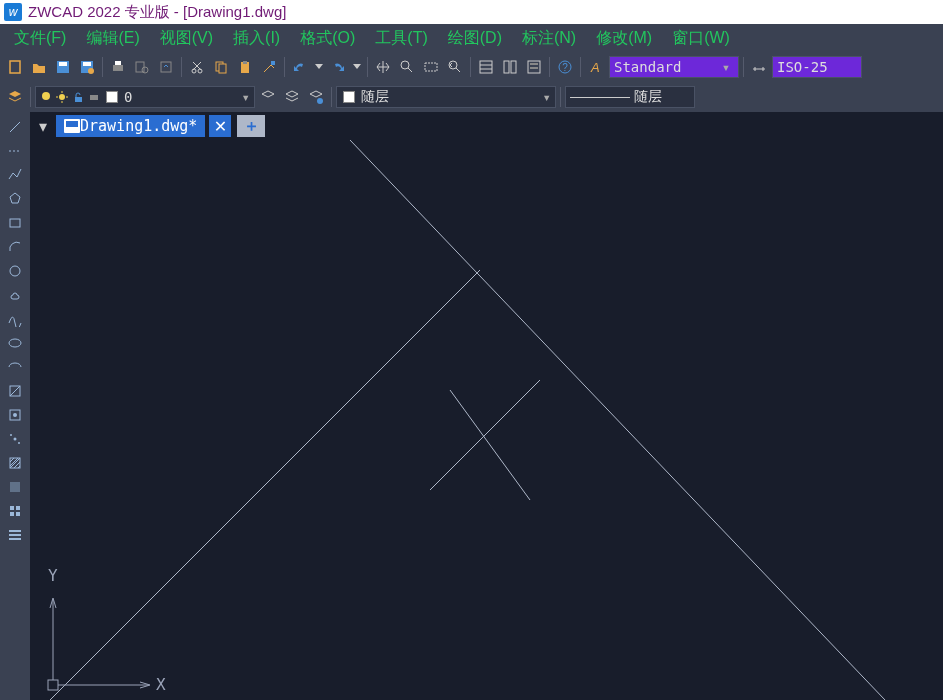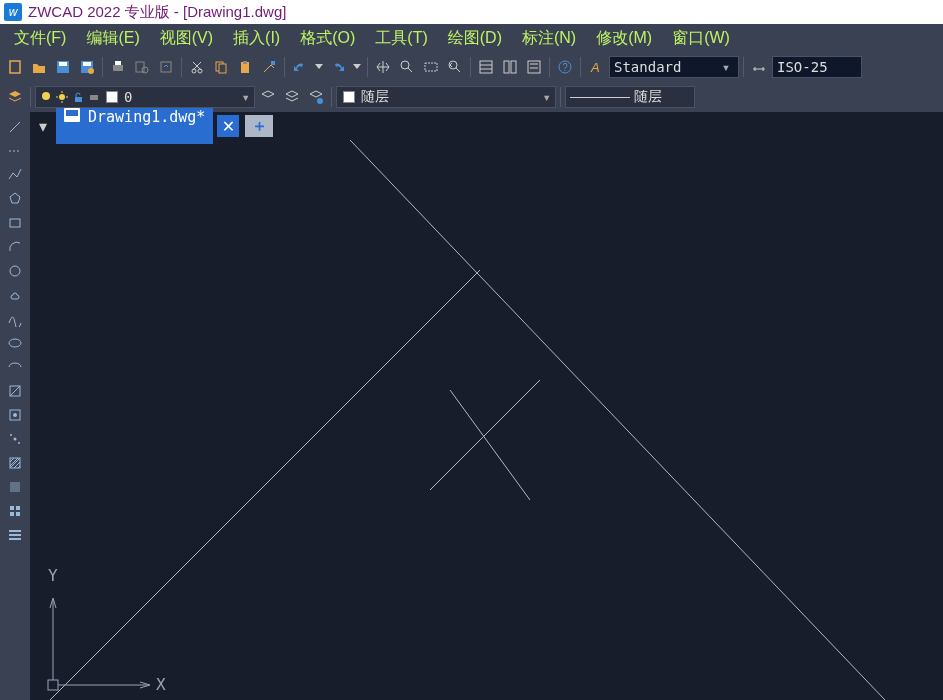--- a/index.html
+++ b/index.html
@@ -1,40 +1,40 @@
 <!DOCTYPE html>
 <html><head>
 <meta charset="utf-8">
 <style>
   * { margin: 0; padding: 0; box-sizing: border-box; }
   html, body { width: 943px; height: 700px; overflow: hidden; font-family: "Microsoft YaHei", Arial, sans-serif; background: #1a1f2e; }
   .titlebar { height: 24px; background: #ffffff; display: flex; align-items: center; padding: 0 4px; gap: 6px; }
   .app-logo { width: 18px; height: 18px; background: #1a7bd6; border-radius: 2px; display: flex; align-items: center; justify-content: center; color: white; font-size: 12px; font-style: italic; }
   .title-text { color: #701a75; font-size: 15px; }
   .menubar { height: 28px; background: #3a4152; display: flex; align-items: center; padding: 0 4px; }
-  .menu-item { color: #bef264; font-size: 16px; padding: 20px 10px; cursor: pointer; }
+  .menu-item { color: #22c55e; font-size: 16px; padding: 20px 10px; cursor: pointer; }
   .toolbar1 { height: 30px; background: #3a4152; display: flex; align-items: center; padding: 0 4px; gap: 2px; }
   .tbtn { width: 22px; height: 22px; display: flex; align-items: center; justify-content: center; cursor: pointer; border-radius: 2px; }
   .tsep { width: 1px; height: 20px; background: #555b6d; margin: 0 2px; }
-  .tdropdown { display: flex; align-items: center; gap: 2px; padding: 0 4px; height: 22px; background: #0f172a; color: #ddd; font-size: 14px; min-width: 100px; font-family: monospace; border: 1px solid #4a5265; cursor: pointer; }
+  .tdropdown { display: flex; align-items: center; gap: 2px; padding: 0 4px; height: 22px; background: #6d28d9; color: #ddd; font-size: 14px; min-width: 100px; font-family: monospace; border: 1px solid #4a5265; cursor: pointer; }
   .tdropdown-caret { width: 16px; text-align: center; color: #aaa; }
   .toolbar2 { height: 30px; background: #3a4152; display: flex; align-items: center; padding: 0 4px; gap: 2px; }
   .layer-color { width: 12px; height: 12px; background: #fff; border: 1px solid #888; margin: 0 2px; }
   .layer-dropdown { display: flex; align-items: center; gap: 4px; padding: 0 4px; height: 22px; background: #2a3040; color: #ddd; font-size: 14px; border: 1px solid #4a5265; cursor: pointer; font-family: "Microsoft YaHei", monospace; }
   .layer-dropdown.wide { flex: 0 0 220px; }
   .layer-dropdown.med { flex: 1; max-width: 220px; }
   .layer-dropdown .caret-fill { margin-left: auto; color: #aaa; }
   .line-sample { width: 60px; height: 1px; background: #ccc; display: inline-block; }
   .workspace { position: relative; display: flex; height: calc(700px - 24px - 28px - 30px - 30px); }
   .left-toolbar { width: 30px; background: #3a4152; display: flex; flex-direction: column; align-items: center; padding: 4px 0; gap: 2px; }
   .ltbtn { width: 22px; height: 22px; display: flex; align-items: center; justify-content: center; cursor: pointer; border-radius: 2px; color: #9cb8d9; }
   .canvas-wrap { flex: 1; position: relative; background: #181d2b; }
   .tabbar { height: 28px; display: flex; align-items: center; gap: 4px; padding: 0 4px; }
   .tabbar-chevron { width: 18px; height: 22px; display: flex; align-items: center; justify-content: center; color: #ccc; cursor: pointer; }
-  .doc-tab { height: 36px; background: #2a6dd1; color: #fff; display: flex; gap: 8px; padding: 0 8px; font-family: monospace; font-size: 15px; cursor: pointer; }
+  .doc-tab { height: 22px; background: #2a6dd1; color: #fff; display: flex; align-items: center; padding: 0 8px; font-family: monospace; font-size: 15px; cursor: pointer; }
   .doc-tab .tab-icon { width: 16px; height: 14px; background: #fff; border-radius: 1px; position: relative; }
   .doc-tab .tab-icon::before { content:''; position:absolute; inset:2px 2px 6px 2px; background:#2a6dd1; }
   .tab-close { width: 22px; height: 22px; display: flex; align-items: center; justify-content: center; color: #fff; cursor: pointer; background: #2a6dd1; }
   .tab-new { width: 28px; height: 22px; display: flex; align-items: center; justify-content: center; color: #2a6dd1; cursor: pointer; background: #aeb7c8; margin-left: 2px; }
   .canvas { position: absolute; inset: 28px 0 0 0; overflow: hidden; }
   .canvas svg { width: 100%; height: 100%; display: block; }
   .ucs-label { position: absolute; font-family: monospace; color: #9aa3b8; font-size: 16px; }
 </style>
 </head>
 <body>

